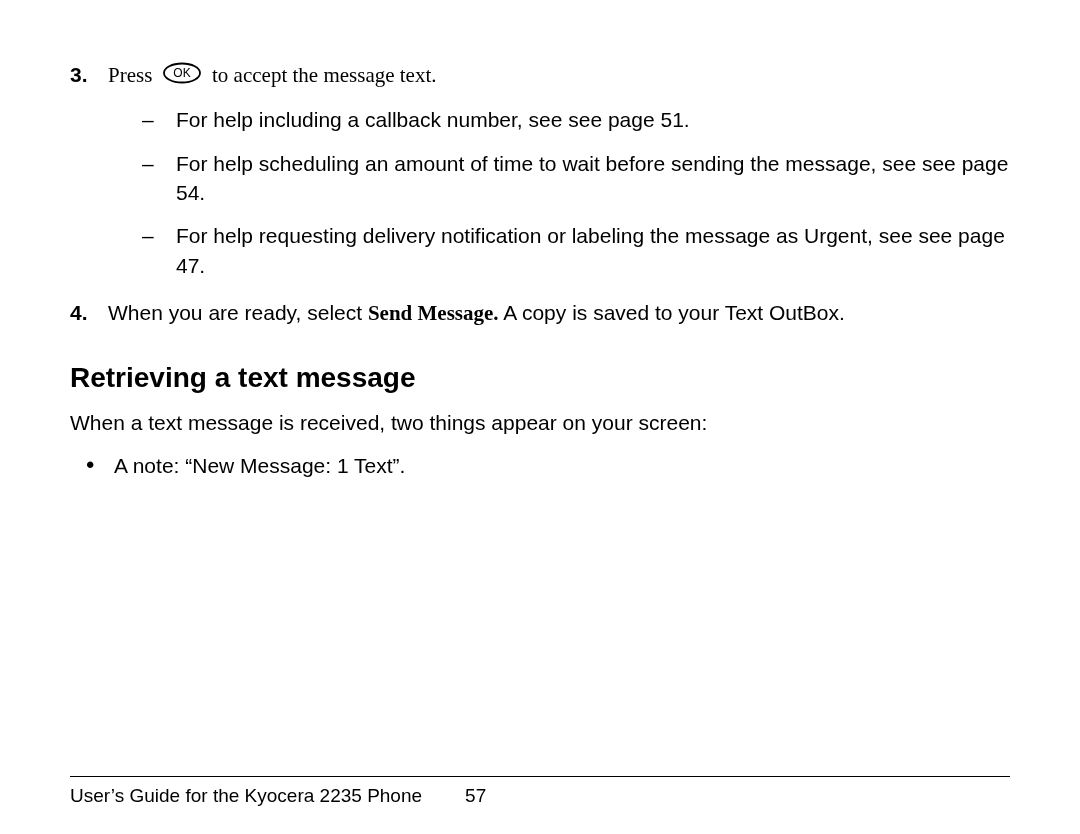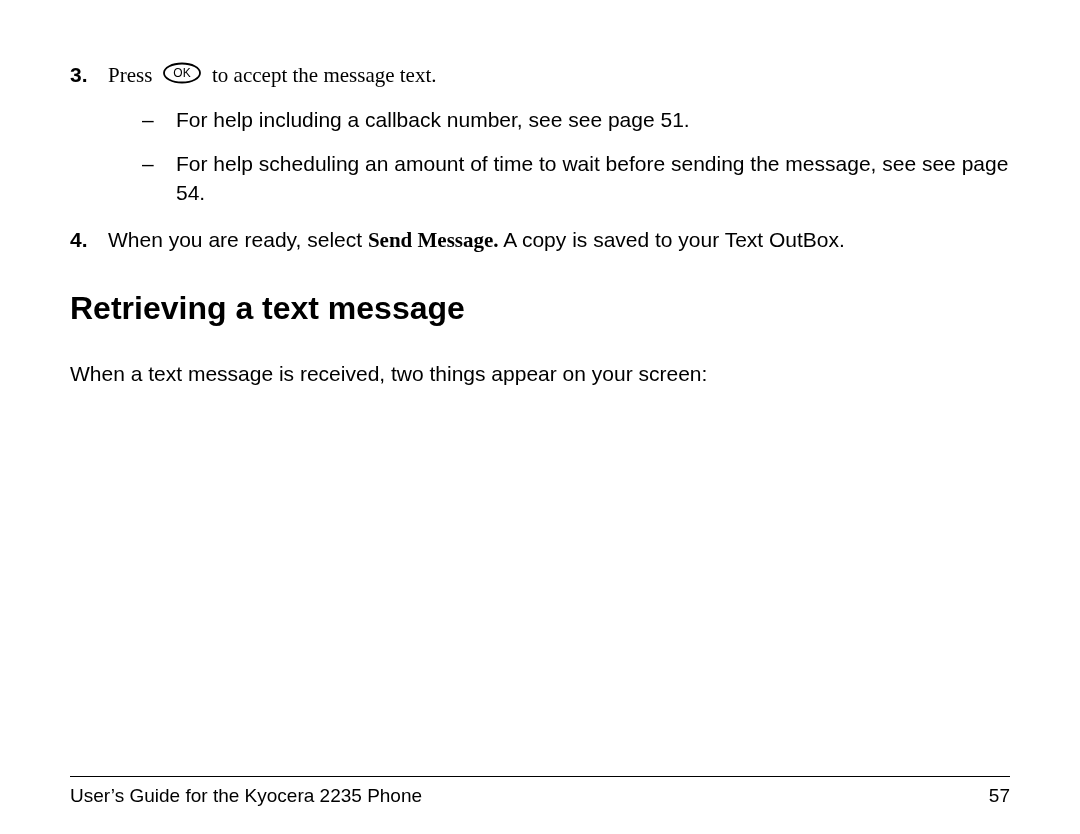--- a/index.html
+++ b/index.html
@@ -49,24 +49,24 @@
     .sub-item::before {
       content: "–";
       position: absolute;
       left: 0;
     }
     .bold {
       font-weight: bold;
       font-family: Liberation Serif, serif;
     }
     h2.section-heading {
-      font-size: 32px;
+      font-size: 28px;
       font-weight: bold;
       margin-top: 30px;
-      margin-bottom: 28px;
+      margin-bottom: 10px;
     }
     .intro {
       margin-bottom: 14px;
     }
     .bullet-list {
       padding-left: 16px;
     }
     .bullet-item {
       position: relative;
       padding-left: 28px;
@@ -86,50 +86,52 @@
     }
     .footer {
       position: absolute;
       bottom: 24px;
       left: 70px;
       right: 70px;
       border-top: 1px solid #000;
       padding-top: 6px;
       font-size: 19px;
       display: flex;
-      justify-content: space-between;
+      gap: 43px;
     }
   </style>
 </head>
 <body>
 
 <div class="step">
   <span class="step-num">3.</span>
   <span class="step-text">Press</span>
   <span class="ok-button">
     <svg width="40" height="22" viewBox="0 0 40 22">
       <ellipse cx="20" cy="11" rx="18" ry="9.5" fill="none" stroke="#000" stroke-width="1.8"></ellipse>
       <text x="20" y="15" text-anchor="middle" font-family="Arial" font-size="12" fill="#000" font-weight="normal">OK</text>
     </svg>
   </span>
   <span class="step-text"> to accept the message text.</span>
   <div class="sub-list">
     <div class="sub-item">For help including a callback number, see see page 51.</div>
     <div class="sub-item">For help scheduling an amount of time to wait before sending the message, see see page 54.</div>
+    <div class="sub-item">For help requesting delivery notification or labeling the message as Urgent, see see page 47.</div>
   </div>
 </div>
 
 <div class="step">
   <span class="step-num">4.</span>
   <span>When you are ready, select </span><span class="bold">Send Message.</span><span> A copy is saved to your Text OutBox.</span>
 </div>
 
 <h2 class="section-heading">Retrieving a text message</h2>
 
 <p class="intro">When a text message is received, two things appear on your screen:</p>
 
 <div class="bullet-list">
+  <div class="bullet-item">A note: “New Message: 1 Text”.</div>
 </div>
 
 <div class="footer">
   <span>User’s Guide for the Kyocera 2235 Phone</span>
   <span>57</span>
 </div>
 
 </body></html>

